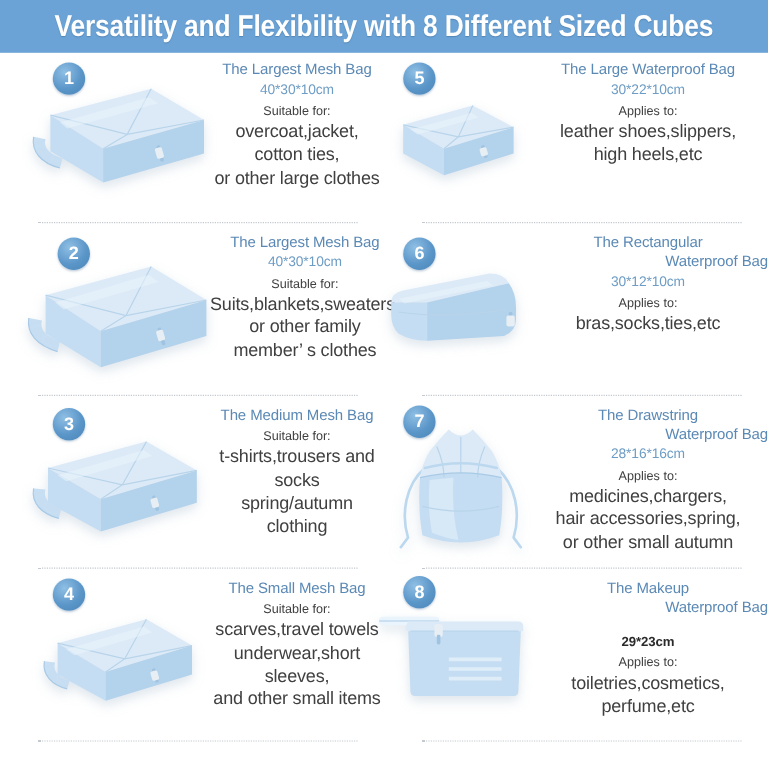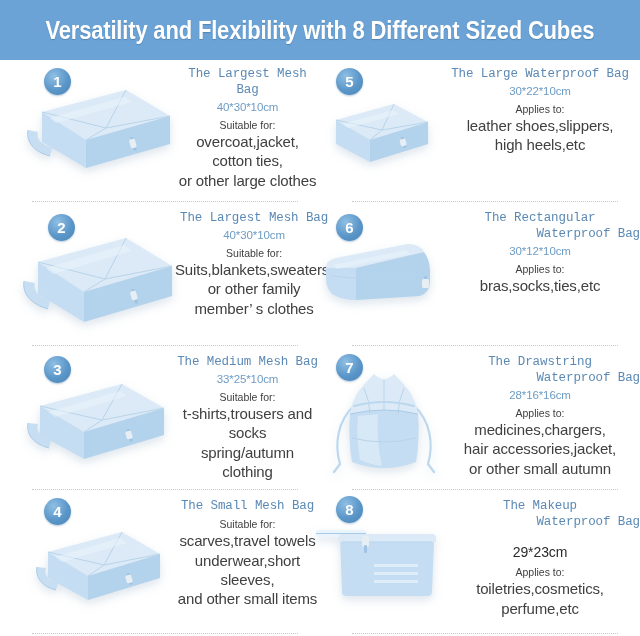--- a/index.html
+++ b/index.html
@@ -10,21 +10,21 @@
     width: 640px;
     height: 636px;
     background: #ffffff;
     font-family: "Liberation Sans", sans-serif;
     overflow: hidden;
     position: relative;
   }
 
   
   .header {
-    height: 60px;
+    height: 44px;
     background: #6ba3d6;
     display: flex;
     align-items: center;
     justify-content: center;
     box-sizing: border-box;
   }
   .header-title {
     color: #ffffff;
     font-size: 25px;
     font-weight: bold;
@@ -97,30 +97,29 @@
   .txt {
     flex: 1 1 auto;
     text-align: center;
     padding-top: 6px;
     line-height: 1.28;
   }
   .t-title {
     color: #5b89b5;
     font-size: 12.5px;
     letter-spacing: -0.1px;
-    font-family: Liberation Mono, monospace;
   }
   .t-title .l2 { display: block; text-align: right; }
   .t-dim {
     color: #6d9cc4;
     font-size: 11.5px;
     margin-top: 2px;
     letter-spacing: -0.1px;
   }
-  .t-dim.dark { color: #2b2b2b; font-weight: normal; font-size: 14px; margin-top: 14px; }
+  .t-dim.dark { color: #2b2b2b; font-weight: bold; font-size: 11px; margin-top: 14px; }
   .t-lead {
     color: #404040;
     font-size: 10.5px;
     margin-top: 4px;
   }
   .t-line {
     color: #404040;
     font-size: 15px;
     letter-spacing: -0.15px;
   }
@@ -220,21 +219,20 @@
             <path class="f-hl" d="M38 38 L110 17 L117 22 L45 43 Z" opacity="0.55"></path>
             <path class="f-front" d="M18 49 C16 61 24 70 39 74 L41 66 C29 62 26 56 28 50 Z" opacity="0.95"></path>
             <path class="s-edge" d="M18 49 C16 61 24 70 39 74"></path>
             <rect class="f-zip" x="118" y="55" width="3" height="13" rx="1.2" transform="rotate(-16 119 61)"></rect>
             <rect class="f-zipmet" x="116" y="57" width="6" height="8" rx="1.5" transform="rotate(-16 119 61)"></rect>
           </svg>
         </div>
       </div>
       <div class="txt">
         <div class="t-title">The Medium Mesh Bag</div>
-        <div class="t-dim">33*25*10cm</div>
         <div class="t-lead">Suitable for:</div>
         <div class="t-line">t-shirts,trousers and socks</div>
         <div class="t-line">spring/autumn clothing</div>
       </div>
     </div>
 
     <div class="item">
       <div class="badge" style="left:44px; top:6px;">4</div>
       <div class="art">
         <div class="cube" style="left:22px; top:28px;">
@@ -332,21 +330,21 @@
         </div>
       </div>
       <div class="txt">
         <div class="t-title">
           <span>The Drawstring</span>
           <span class="l2">Waterproof Bag</span>
         </div>
         <div class="t-dim">28*16*16cm</div>
         <div class="t-lead">Applies to:</div>
         <div class="t-line">medicines,chargers,</div>
-        <div class="t-line">hair accessories,jacket,</div>
+        <div class="t-line">hair accessories,spring,</div>
         <div class="t-line">or other small autumn</div>
       </div>
     </div>
 
     <div class="item">
       <div class="badge" style="left:16px; top:4px;">8</div>
       <div class="art">
         <div class="cube" style="left:-6px; top:28px;">
           <svg width="130" height="82" viewBox="0 0 130 82">
             <rect class="f-hl" x="2" y="10" width="50" height="7" rx="3"></rect>

